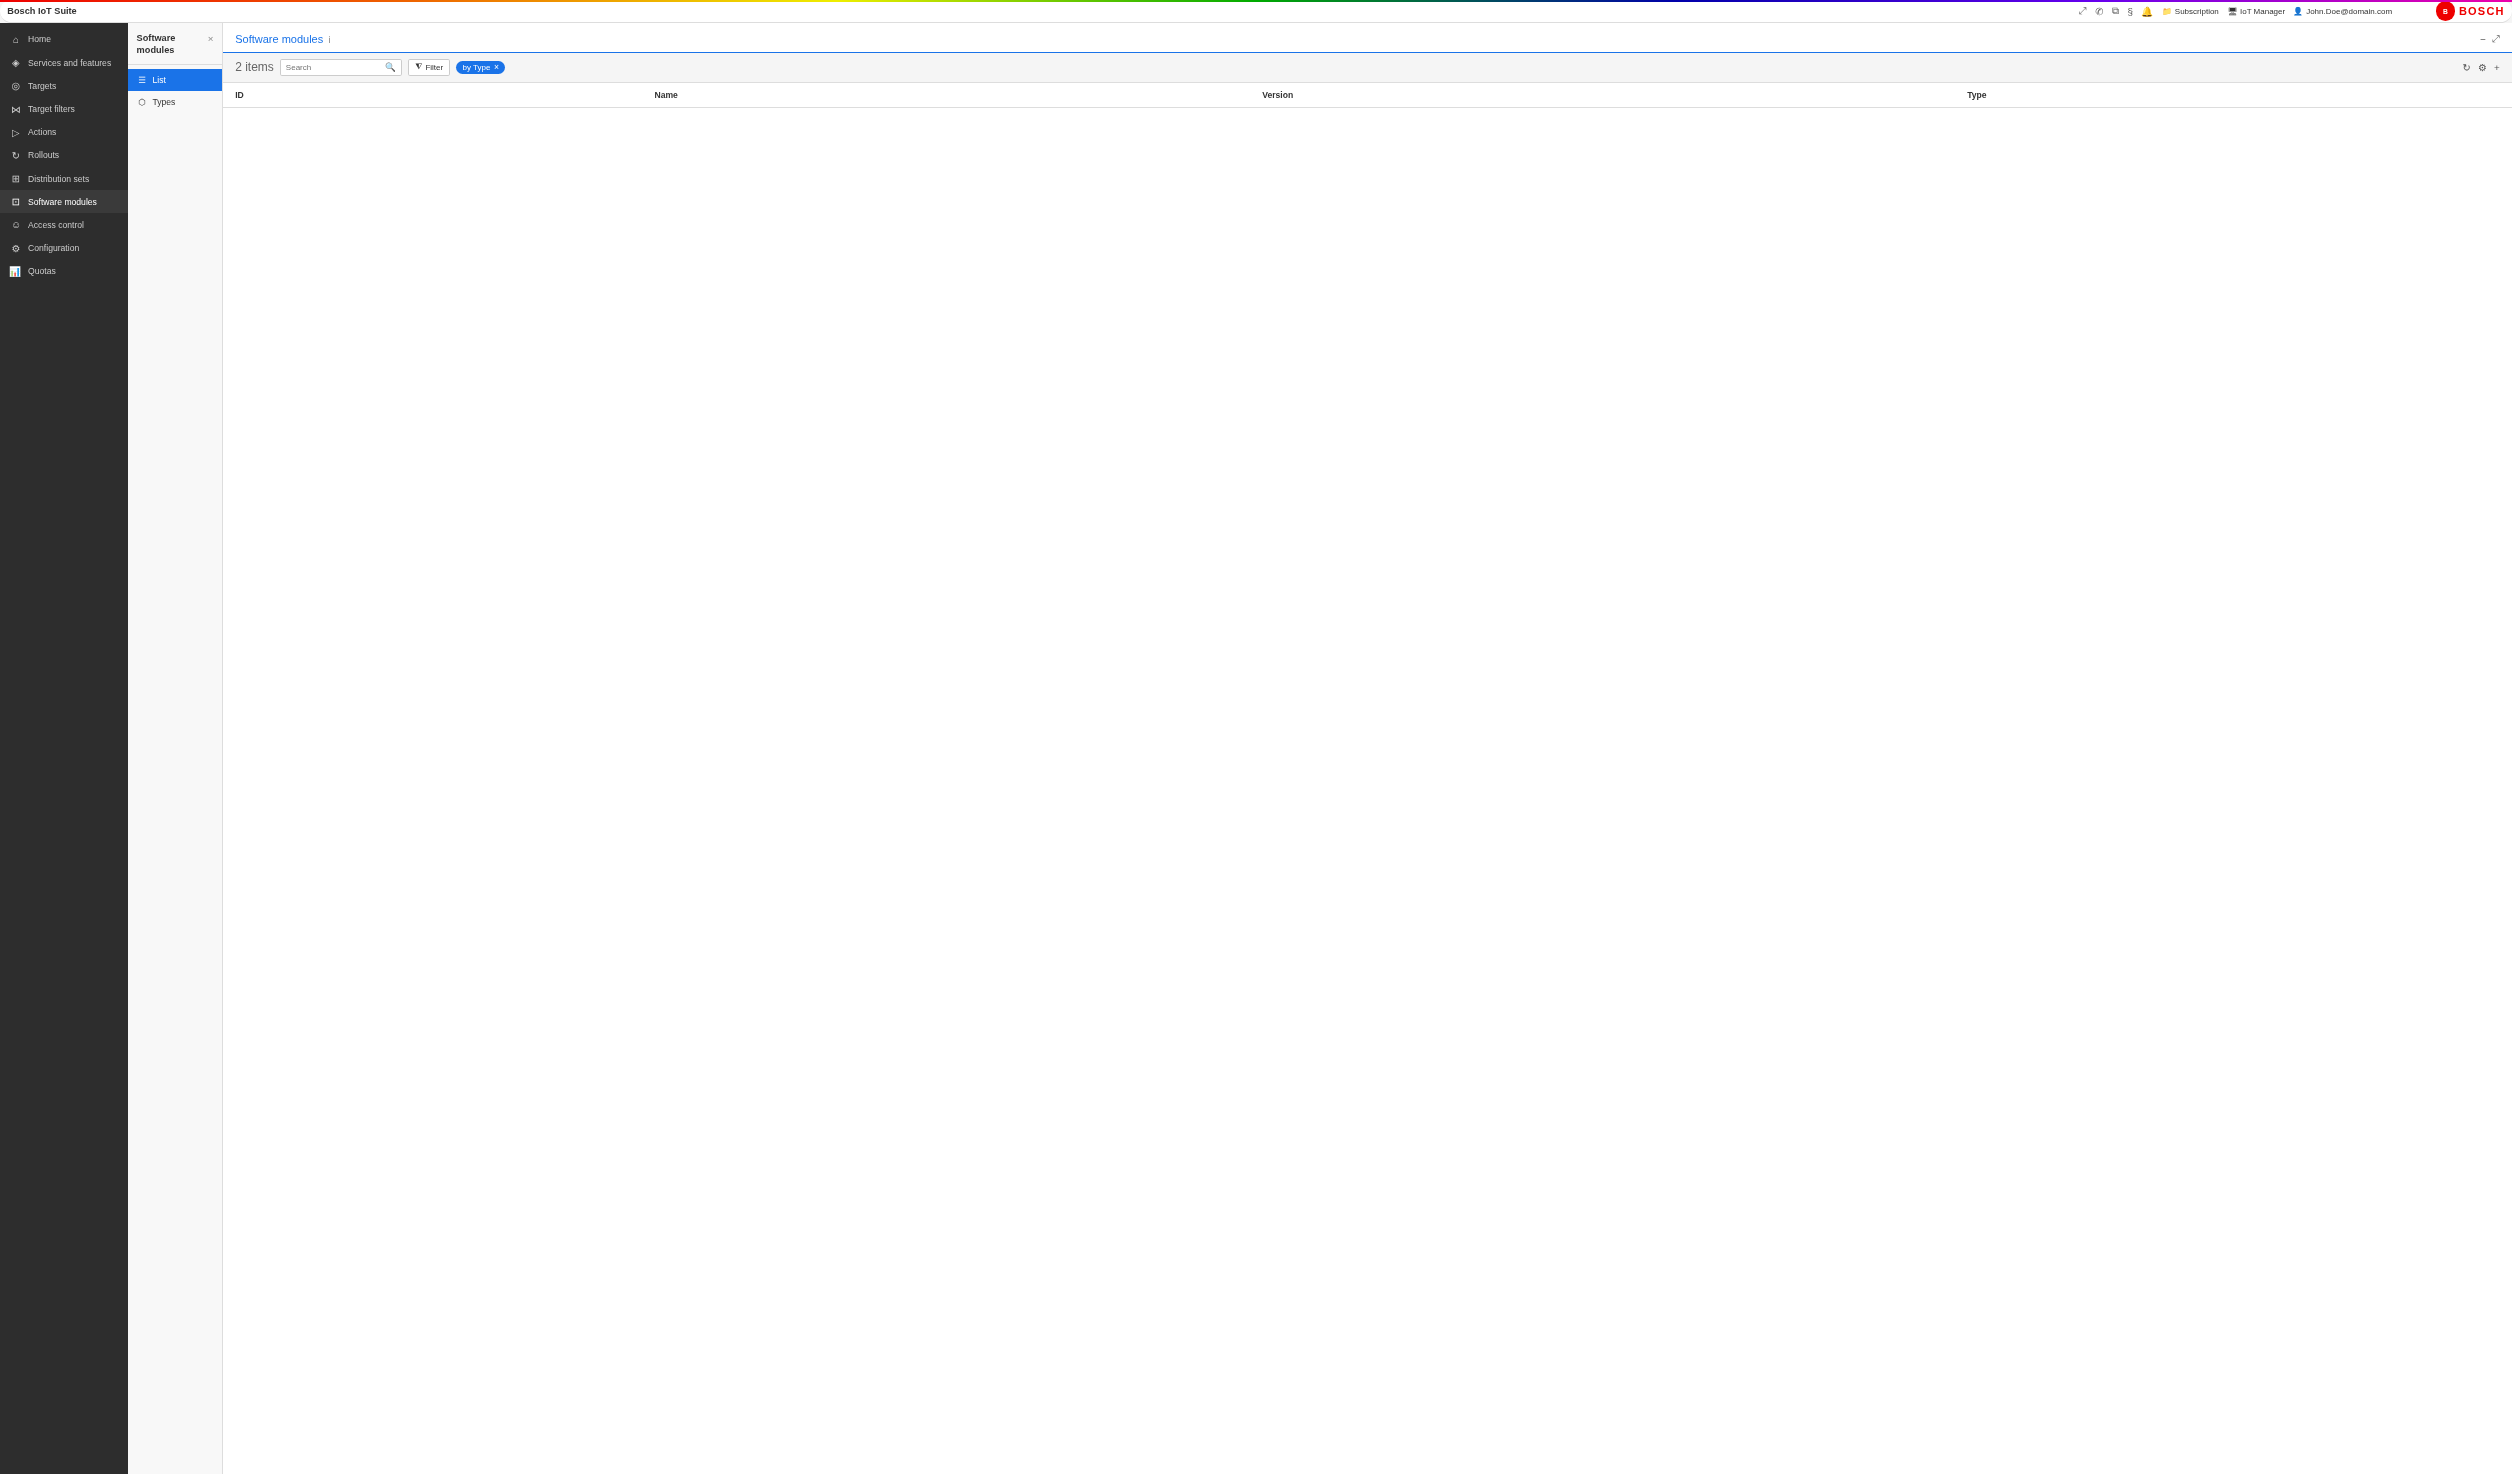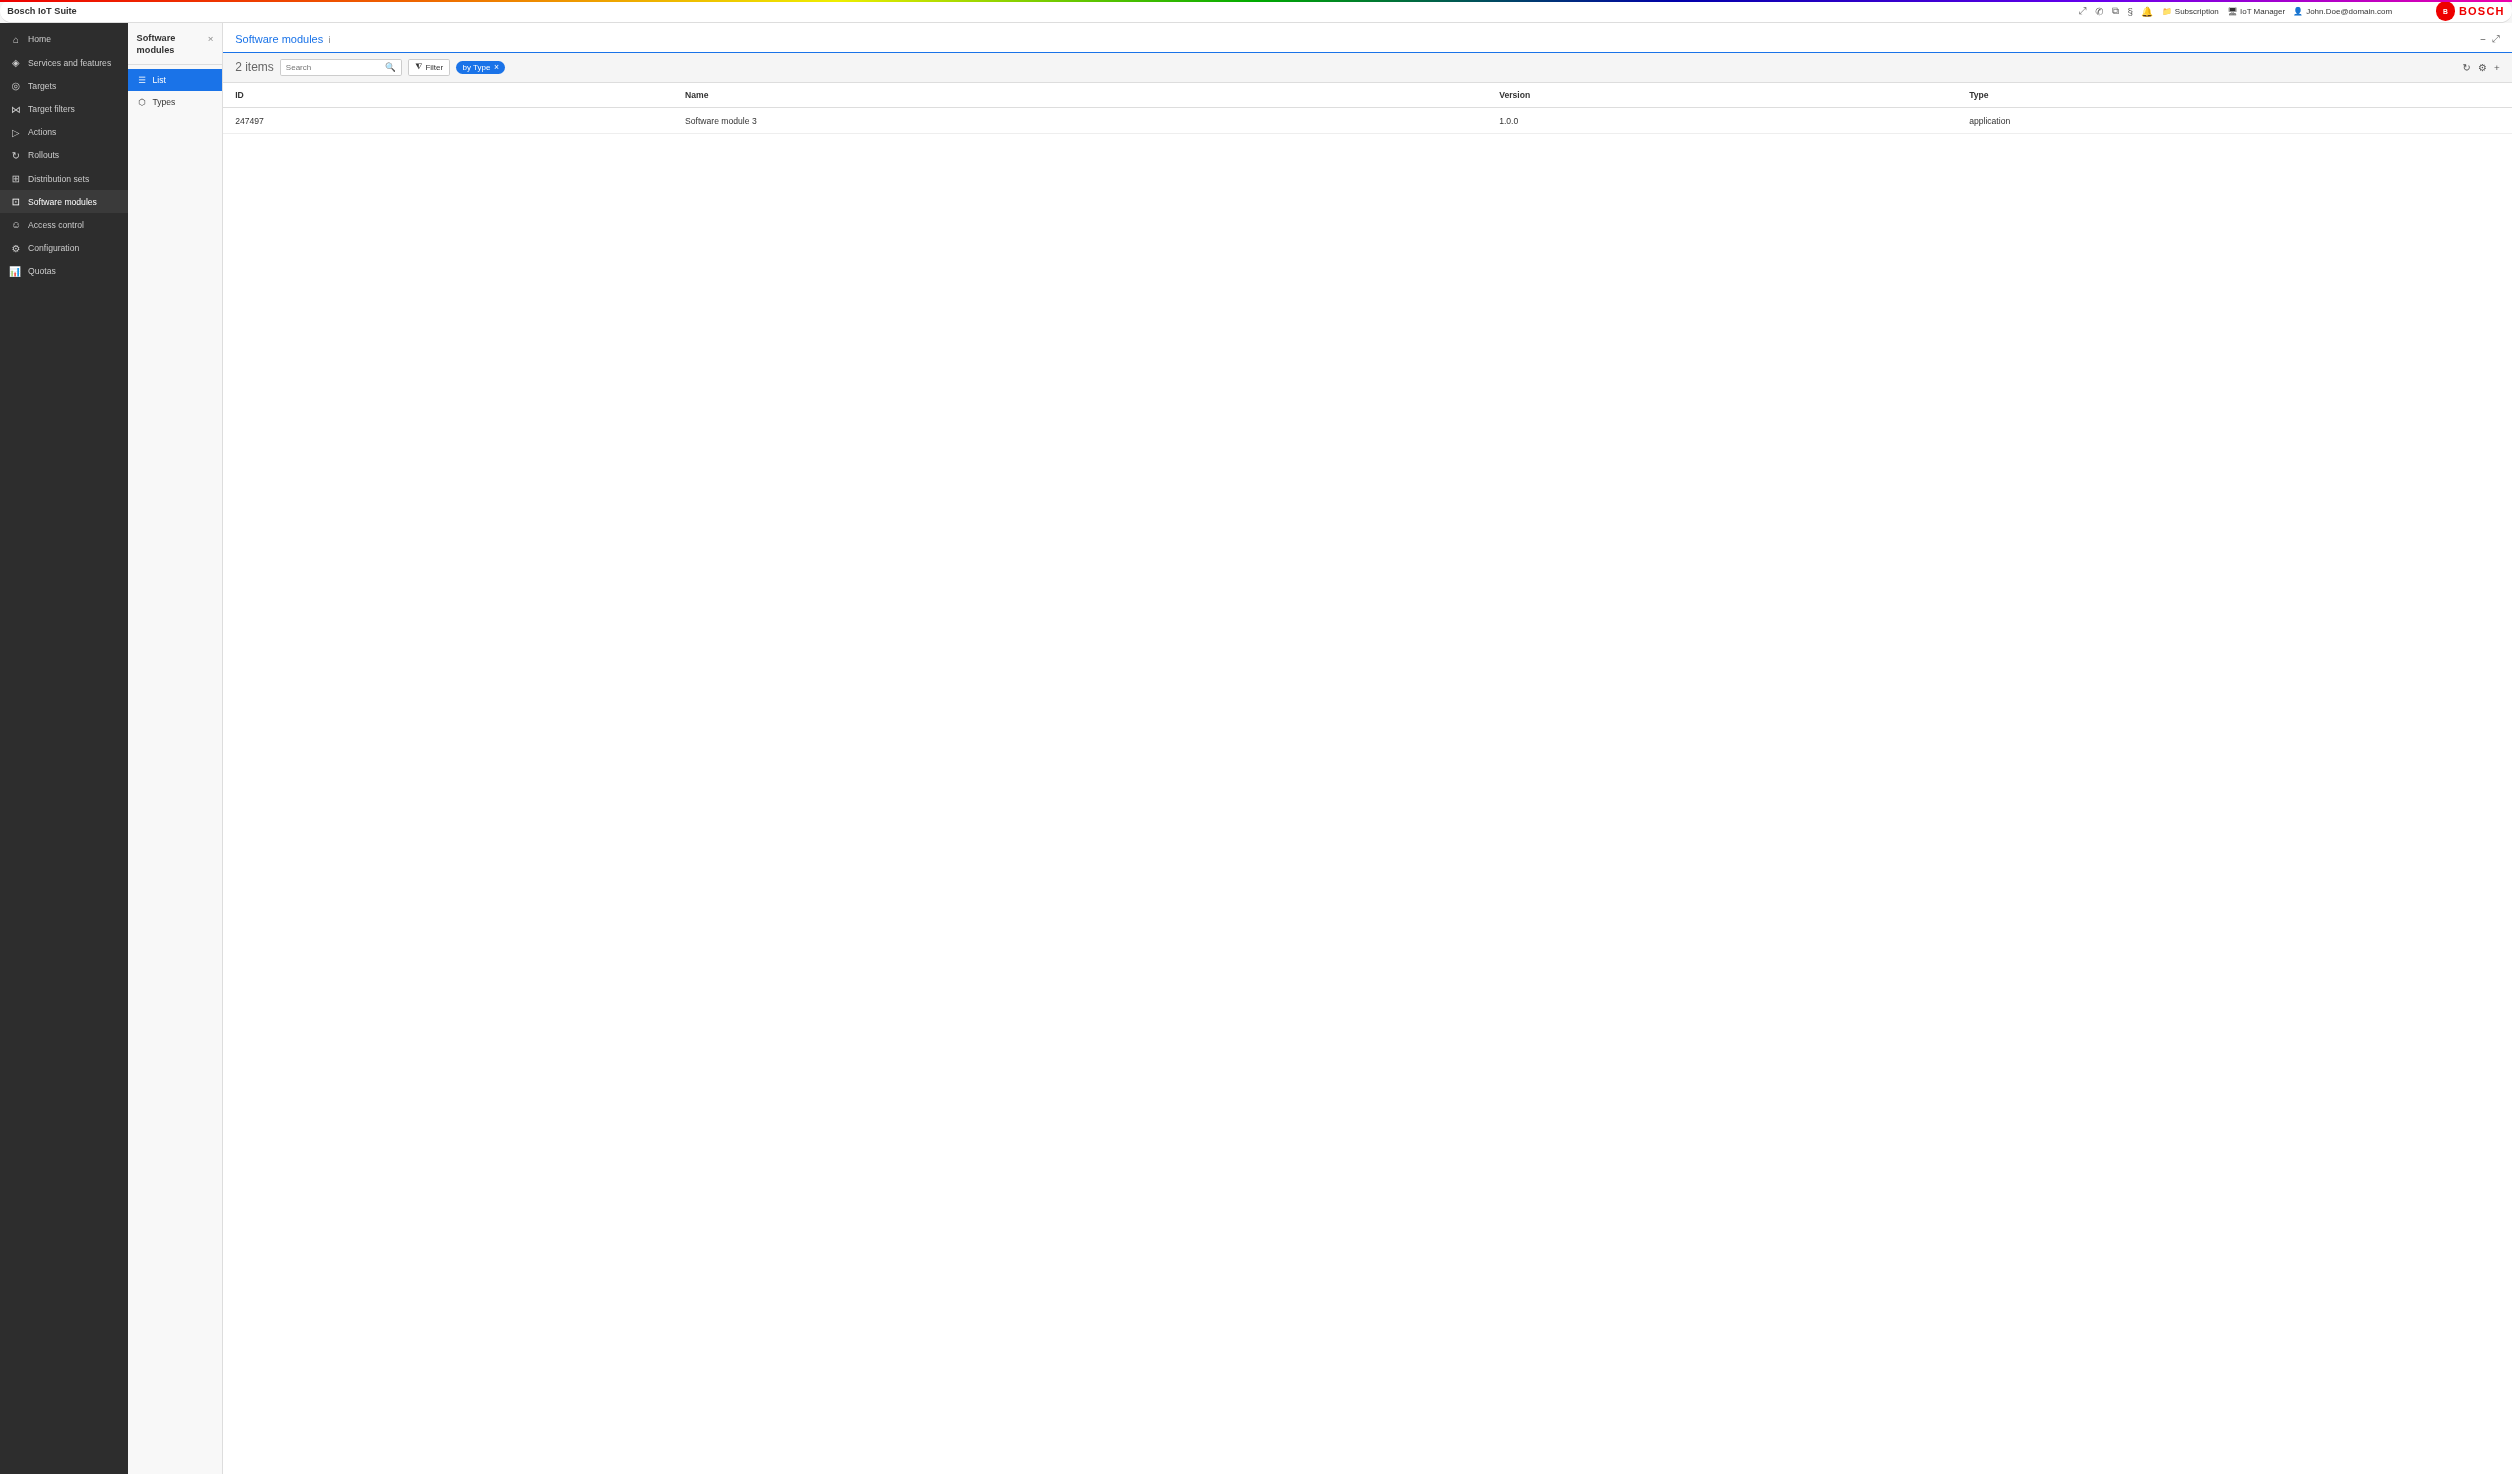--- a/index.html
+++ b/index.html
@@ -469,24 +469,18 @@
         <thead>
           <tr>
               <th>ID</th>
               <th>Name</th>
               <th>Version</th>
               <th>Type</th>
             </tr>
         </thead>
         <tbody>
 
-            <tr>
-              <td>247497</td>
-              <td>Software module 3</td>
-              <td>1.0.0</td>
-              <td>application</td>
-            </tr>
           </tbody>
       </table>
     </div>
   </div>
 </div>
 
 
 </body></html>

